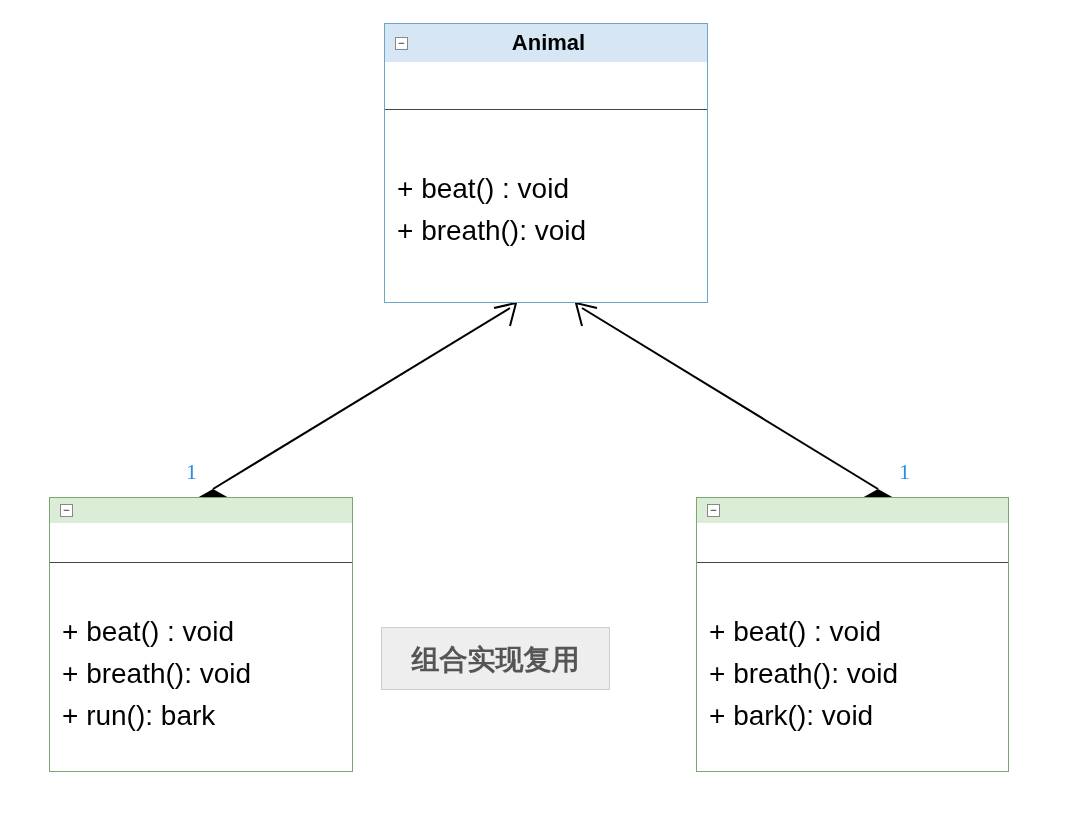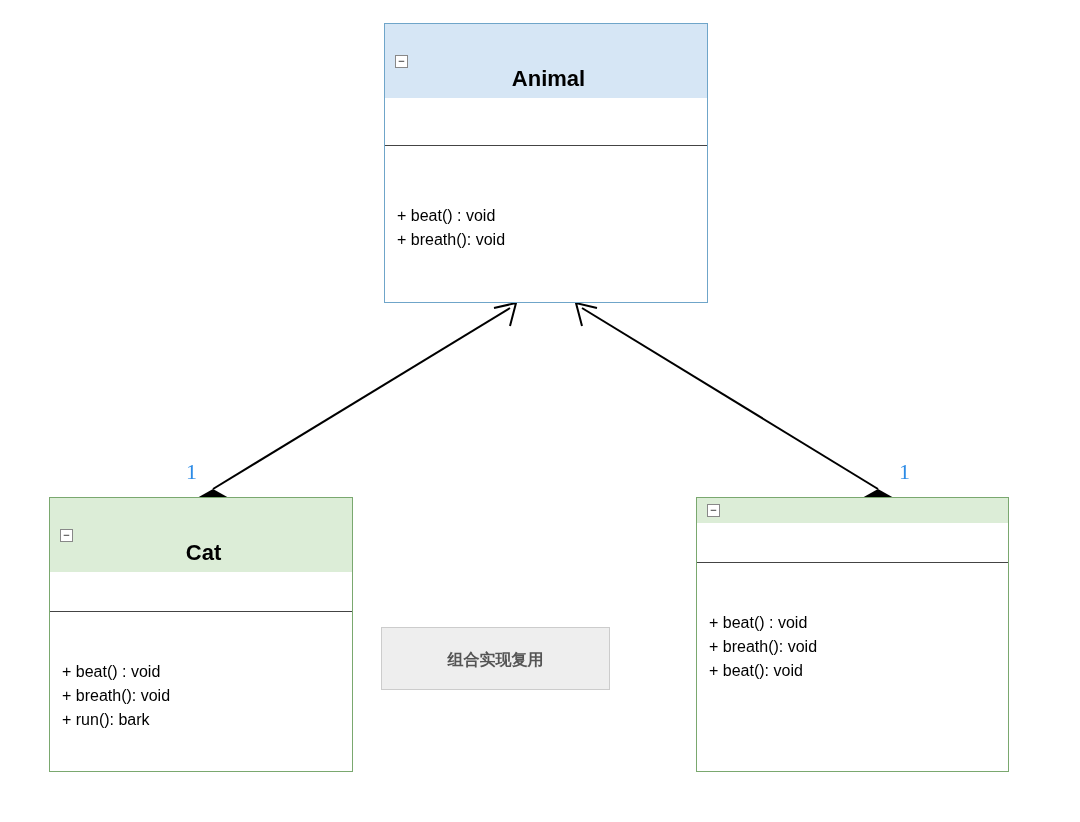--- a/index.html
+++ b/index.html
@@ -42,44 +42,43 @@
       line-height: 1;
       color: #666;
       margin-left: 6px;
       margin-right: 6px;
       flex-shrink: 0;
     }
     .uml-title {
       flex: 1;
       text-align: center;
       padding-right: 20px;
-      margin-top: 36px;
     }
     .uml-body {
       background: #fff;
       flex: 1;
     }
     .uml-attrs {
       border-bottom: 1px solid #444;
       min-height: 24px;
     }
     .uml-methods {
       padding: 12px 12px 12px 12px;
-      font-size: 16px;
+      font-size: 28px;
       line-height: 1.5;
       font-family: "Comic Sans MS", cursive, sans-serif;
     }
     .note-box {
       position: absolute;
       border: 1px solid #ccc;
       background: #eee;
       text-align: center;
       font-family: "Microsoft YaHei", sans-serif;
       font-weight: bold;
-      font-size: 16px;
+      font-size: 28px;
       color: #555;
     }
     .multiplicity {
       position: absolute;
       color: #2c8be6;
       font-size: 22px;
       font-family: "Comic Sans MS", cursive;
     }
     svg.connectors {
       position: absolute;
@@ -118,42 +117,41 @@
     <div class="uml-methods" style="padding-top:58px;">
       <div>+ beat() : void</div>
       <div>+ breath(): void</div>
     </div>
   </div>
 </div>
 
 <div class="uml-class green" style="left:49px; top:497px; width:304px; height:275px;">
   <div class="uml-header green">
     <span class="collapse-icon">−</span>
-    <span class="uml-title">Cat</span>
   </div>
   <div class="uml-body">
     <div class="uml-attrs" style="height:40px;"></div>
     <div class="uml-methods" style="padding-top:48px;">
       <div>+ beat() : void</div>
       <div>+ breath(): void</div>
       <div>+ run(): bark</div>
     </div>
   </div>
 </div>
 
 <div class="uml-class green" style="left:696px; top:497px; width:313px; height:275px;">
   <div class="uml-header green">
     <span class="collapse-icon">−</span>
   </div>
   <div class="uml-body">
     <div class="uml-attrs" style="height:40px;"></div>
     <div class="uml-methods" style="padding-top:48px;">
       <div>+ beat() : void</div>
       <div>+ breath(): void</div>
-      <div>+ beat(): void</div>
+      <div>+ bark(): void</div>
     </div>
   </div>
 </div>
 
 <div class="note-box" style="left:381px; top:627px; width:229px; height:63px; line-height:63px;">
   <span>组合实现复用</span>
 </div>
 
 <div class="multiplicity" style="left:186px; top:459px;">1</div>
 <div class="multiplicity" style="left:899px; top:459px;">1</div>

